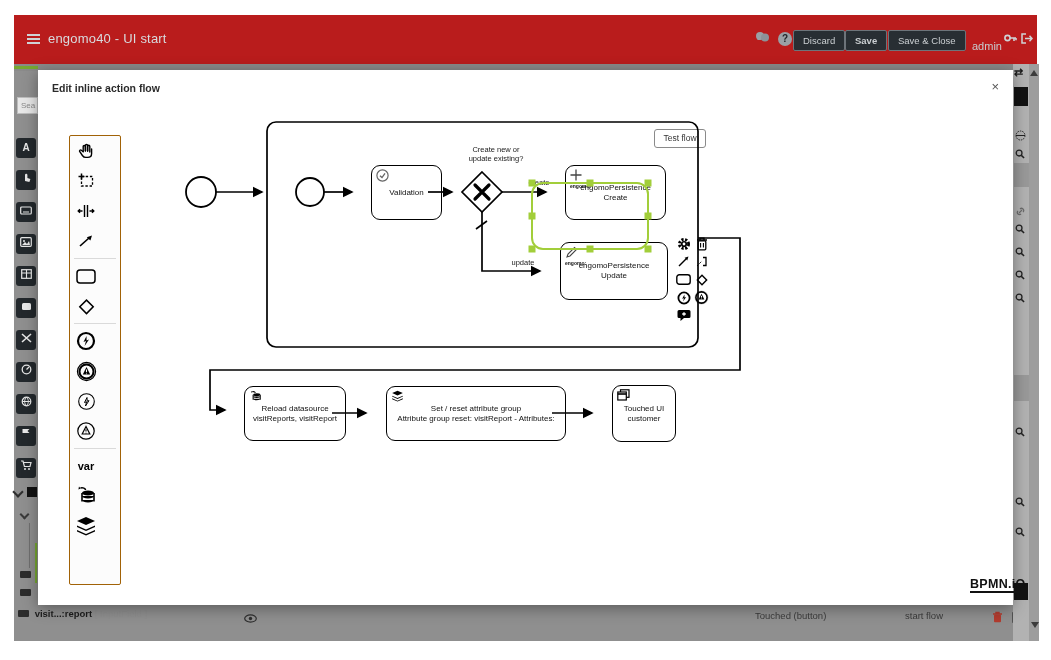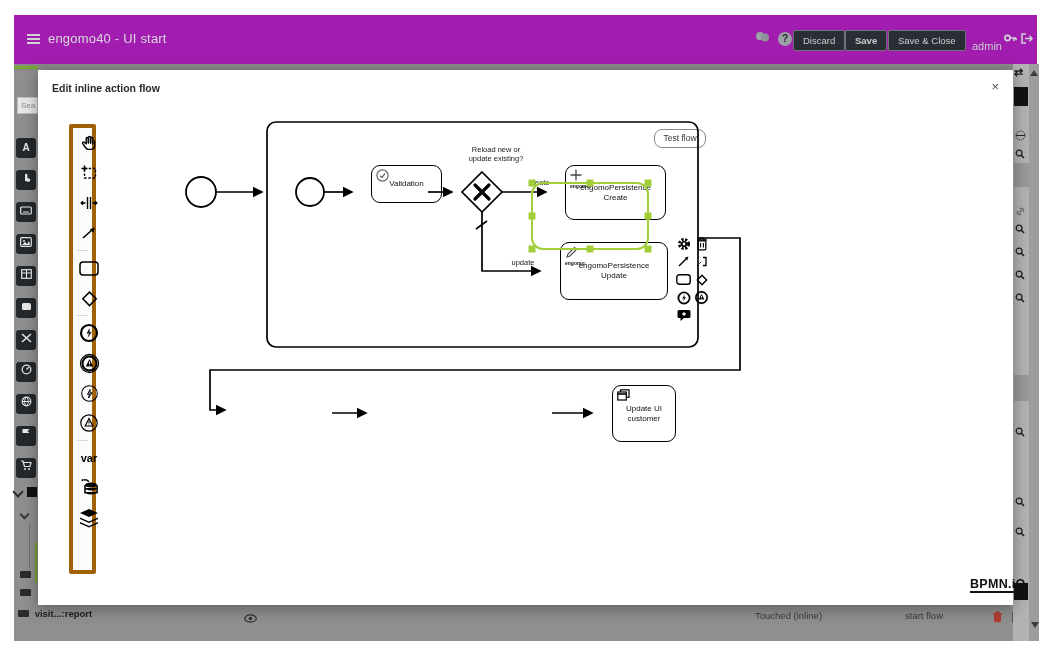--- a/index.html
+++ b/index.html
@@ -1,21 +1,21 @@
 <!DOCTYPE html>
 <html><head>
 <meta charset="utf-8">
 <style>
   * { margin:0; padding:0; box-sizing:border-box; }
   html,body { width:1051px; height:660px; background:#ffffff; font-family:"Liberation Sans", sans-serif; overflow:hidden; }
   .abs { position:absolute; }
 
   
   #app-window { left:14px; top:15px; width:1023px; height:626px; background:#8f8f8f; }
-  #topbar { left:0; top:0; width:1023px; height:49px; background:#a21caf; color:#d4d7da; z-index:5; }
+  #topbar { left:0; top:0; width:1023px; height:49px; background:#b91c1c; color:#d4d7da; z-index:5; }
   #topbar .title { position:absolute; left:34px; top:16px; font-size:13px; color:#d8dbde; letter-spacing:.2px; }
   .burger { position:absolute; left:13px; top:19px; width:13px; height:10px; }
   .burger span { display:block; height:2px; background:#cfd3d6; margin-bottom:2px; }
   .tb-btn { position:absolute; top:15px; height:21px; border:1px solid #6d747a; border-radius:2px; background:#282e33;
             color:#ccd0d3; font-size:9.5px; text-align:center; line-height:19px; padding:0 9px; }
   .tb-icon { position:absolute; top:17px; color:#9aa0a5; font-size:11px; }
   .qcircle { width:14px; height:14px; border-radius:50%; background:#9aa0a5; color:#22272b; font-size:10px; font-weight:bold;
              text-align:center; line-height:14px; }
   .user-label { position:absolute; top:25px; font-size:11px; color:#c7cbce; }
 
@@ -35,35 +35,35 @@
   .tree-row { position:absolute; left:4px; top:593px; font-size:9.5px; color:#1d1d1d; z-index:2; }
 
   
   #modal { left:24px; top:55px; width:975px; height:535px; background:#ffffff; box-shadow:0 3px 14px rgba(0,0,0,.38); z-index:10; }
   #modal-title { position:absolute; left:14px; top:12px; font-size:10.5px; font-weight:bold; color:#2b2b2b; }
   #modal-close { position:absolute; right:14px; top:9px; font-size:13px; color:#555; cursor:pointer; }
   #setflow-btn { position:absolute; right:10px; top:42px; border:1px solid #9a9a9a; border-radius:3px; background:#fff;
                  font-size:9.5px; color:#333; padding:4px 10px; }
 
   
-  #palette { position:absolute; left:31px; top:54px; width:27px; height:450px; background:#fcfcfc; border:4px solid #a16207;
+  #palette { position:absolute; left:31px; top:65px; width:52px; height:450px; background:#fcfcfc; border:1px solid #a16207;
              border-radius:2px; z-index:12; }
   .pal-item { width:32px; height:30px; display:flex; align-items:center; justify-content:center; }
   .pal-sep { height:1px; background:#dadada; margin:2px 4px; }
   .pal-var { font-size:11px; font-weight:bold; color:#000; text-align:center; }
 
   
   #diagram-svg { left:0; top:0; z-index:11; pointer-events:none; }
   .task { position:absolute; background:#fff; border:1.6px solid #000; border-radius:9px; z-index:12;
           display:flex; flex-direction:column; align-items:center; justify-content:center;
           font-size:8px; line-height:10px; color:#111; text-align:center; }
   .task .corner { position:absolute; left:4px; top:3px; }
   .engomo-tag { position:absolute; left:4px; top:15px; font-size:5px; font-weight:bold; color:#111; }
   .dlabel { position:absolute; z-index:12; font-size:7.5px; line-height:9px; color:#1a1a1a; text-align:center; }
-  #testflow { position:absolute; left:616px; top:59px; width:52px; height:19px; border:1px solid #8a8a8a; border-radius:8px;
+  #testflow { position:absolute; left:616px; top:59px; width:52px; height:19px; border:1px solid #8a8a8a; border-radius:3px;
               font-size:8.5px; color:#333; text-align:center; line-height:17px; z-index:12; background:#fff; }
   #bpmn-logo { position:absolute; left:932px; top:507px; font-size:12.5px; font-weight:bold; color:#111;
                border-bottom:2.5px solid #111; letter-spacing:.3px; z-index:12; padding-bottom:0px; }
   #ctx-pad { position:absolute; left:638px; top:166px; width:38px; z-index:13; display:flex; flex-wrap:wrap; gap:3px; }
   .ctx { width:15px; height:15px; display:flex; align-items:center; justify-content:center; }
 </style>
 </head>
 <body>
 
 <div id="app-window" class="abs">
@@ -158,21 +158,21 @@
     <b>visit...:report</b>
     <span style="color:#8d8d8d;">[ InputField ]</span>
   </div>
   <div class="abs" style="left:230px;top:594px;z-index:2;">
     <svg width="13" height="9" viewBox="0 0 13 9">
         <ellipse cx="6.5" cy="4.5" rx="5.8" ry="3.6" fill="none" stroke="#2e2e2e" stroke-width="1.2"></ellipse>
         <circle cx="6.5" cy="4.5" r="1.7" fill="#2e2e2e"></circle>
       </svg>
   </div>
 
-  <div class="bottom-row-text" style="left:741px;">Touched (inline)</div>
+  <div class="bottom-row-text" style="left:741px;">Touched (button)</div>
   <div class="bottom-row-text" style="left:891px;">start flow</div>
   <div class="abs" style="left:978px;top:594px;z-index:2;">
     <svg width="11" height="12" viewBox="0 0 11 12">
         <path d="M1 3 h9 M4 3 V1.5 h3 V3" stroke="#b23b2e" stroke-width="1.4" fill="none"></path>
         <rect x="2" y="3.6" width="7" height="7.6" rx="1" fill="#b23b2e"></rect>
       </svg>
   </div>
   <div class="abs" style="left:998px;top:594px;z-index:2;">
     <svg width="12" height="12" viewBox="0 0 12 12">
         <path d="M10 6 V11 H1 V2 H6" fill="none" stroke="#333" stroke-width="1.3"></path>
@@ -320,21 +320,21 @@
         <svg width="22" height="20" viewBox="0 0 22 20">
           <path d="M11 1 L20 5 L11 9 L2 5 Z" fill="#000"></path>
           <path d="M2 9.5 L11 13.5 L20 9.5 L20 11 L11 15 L2 11 Z" fill="#000"></path>
           <path d="M2 14 L11 18 L20 14 L20 15.5 L11 19.5 L2 15.5 Z" fill="#000"></path>
         </svg>
       </div>
     </div>
 
     <div id="testflow">Test flow</div>
 
-    <div class="task" style="left:333px;top:95px;width:71px;height:38px;">
+    <div class="task" style="left:333px;top:95px;width:71px;height:55px;">
       <span class="corner">
         <svg width="13" height="13" viewBox="0 0 13 13">
             <circle cx="6.5" cy="6.5" r="5.6" fill="none" stroke="#666" stroke-width="1.2"></circle>
             <path d="M4 6.8 L6 8.6 L9 4.4" fill="none" stroke="#666" stroke-width="1.3"></path>
           </svg>
       </span>
       <div>Validation</div>
     </div>
 
     <div class="task" style="left:527px;top:95px;width:101px;height:55px;">
@@ -352,36 +352,61 @@
       <span class="corner">
         <svg width="13" height="13" viewBox="0 0 13 13">
             <path d="M2 11 l1-3 6.5-6.5 2 2 L5 10 Z M8.5 2.5 l2 2" fill="none" stroke="#444" stroke-width="1.1"></path>
           </svg>
       </span>
       <span class="engomo-tag">engomo:</span>
       <div>engomoPersistence</div>
       <div>Update</div>
     </div>
 
-
+    <div class="task" style="left:206px;top:316px;width:102px;height:55px;">
+      <span class="corner">
+        <svg width="13" height="13" viewBox="0 0 22 22">
+            <path d="M5.5 3 a3.5 2.2 0 0 1 5 2" fill="none" stroke="#000" stroke-width="1.8"></path>
+            <path d="M4 1.5 L5.6 3.4 L3.4 4.6 Z" fill="#000"></path>
+            <ellipse cx="13" cy="8" rx="6" ry="2.4" fill="#000"></ellipse>
+            <path d="M7 11 a6 2.4 0 0 0 12 0" fill="#000"></path>
+            <path d="M7 15 a6 2.4 0 0 0 12 0" fill="#000"></path>
+            <path d="M7 8 v8.5 M19 8 v8.5" stroke="#000" stroke-width="1.8"></path>
+          </svg>
+      </span>
+      <div>Reload datasource</div>
+      <div>visitReports, visitReport</div>
+    </div>
+
+    <div class="task" style="left:348px;top:316px;width:180px;height:55px;">
+      <span class="corner">
+        <svg width="13" height="12" viewBox="0 0 22 20">
+            <path d="M11 1 L20 5 L11 9 L2 5 Z" fill="#000"></path>
+            <path d="M2 9.5 L11 13.5 L20 9.5 L20 11 L11 15 L2 11 Z" fill="#000"></path>
+            <path d="M2 14 L11 18 L20 14 L20 15.5 L11 19.5 L2 15.5 Z" fill="#000"></path>
+          </svg>
+      </span>
+      <div>Set / reset attribute group</div>
+      <div>Attribute group reset: visitReport - Attributes:</div>
+    </div>
 
     <div class="task" style="left:574px;top:315px;width:64px;height:57px;">
       <span class="corner">
         <svg width="13" height="12" viewBox="0 0 13 12">
             <rect x="3.5" y="0.8" width="8.5" height="7.5" fill="none" stroke="#000" stroke-width="1.2"></rect>
             <rect x="0.8" y="3" width="8.5" height="8" fill="#fff" stroke="#000" stroke-width="1.2"></rect>
             <path d="M0.8 5 h8.5" stroke="#000" stroke-width="1.6"></path>
           </svg>
       </span>
-      <div>Update UI</div>
+      <div>Touched UI</div>
       <div>customer</div>
     </div>
 
     <div class="dlabel" style="left:408px;top:75px;width:100px;">
-      <div>Reload new or</div>
+      <div>Create new or</div>
         <div>update existing?</div>
     </div>
     <div class="dlabel" style="left:479px;top:108px;width:44px;">create</div>
     <div class="dlabel" style="left:462px;top:188px;width:46px;">update</div>
 
     <div id="ctx-pad">
       <div class="ctx">
         <svg width="14" height="14" viewBox="0 0 14 14">
             <circle cx="7" cy="7" r="4.6" fill="none" stroke="#000" stroke-width="2.8" stroke-dasharray="2.2,1.5"></circle>
             <circle cx="7" cy="7" r="3.1" fill="#000"></circle>

